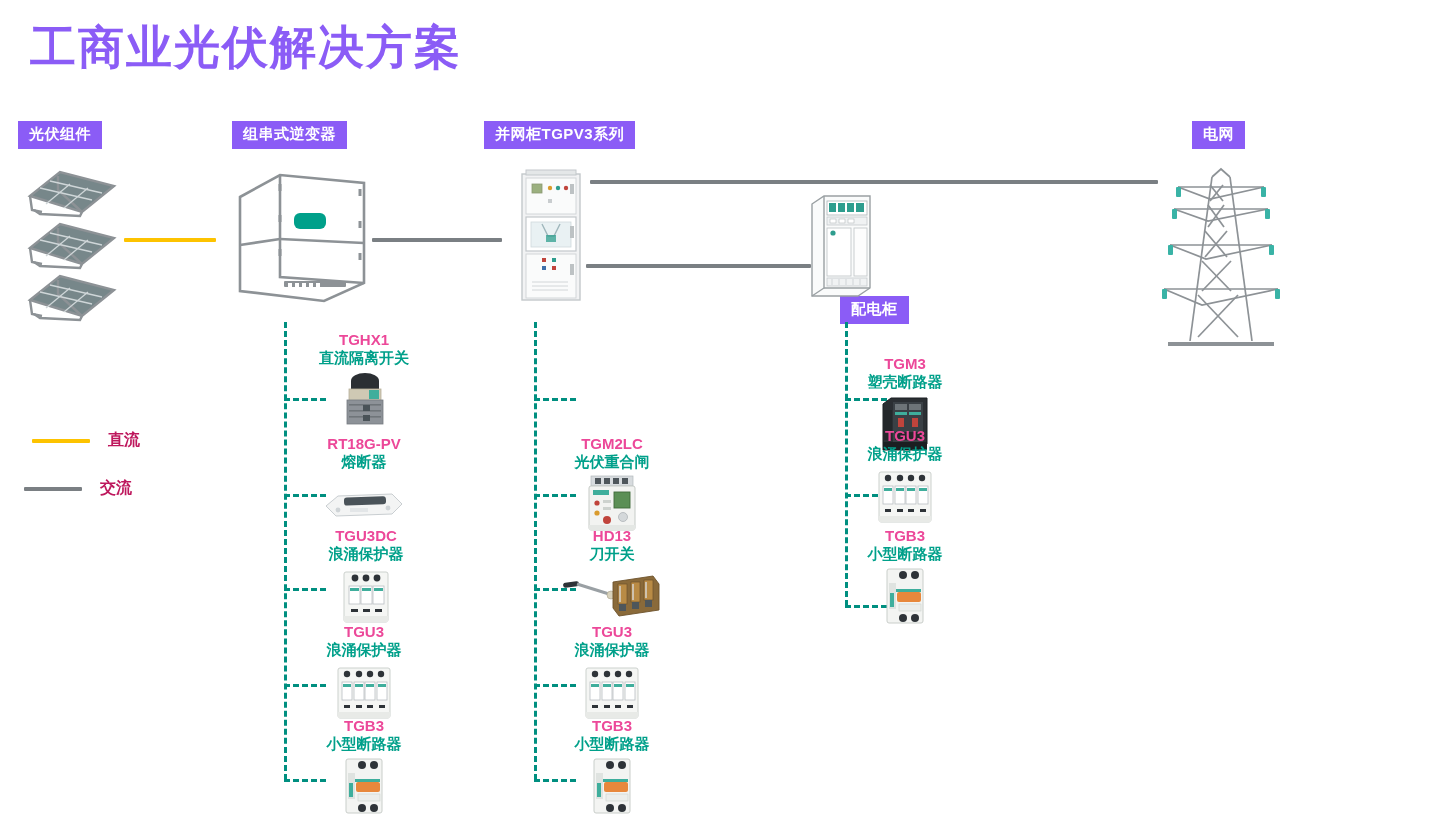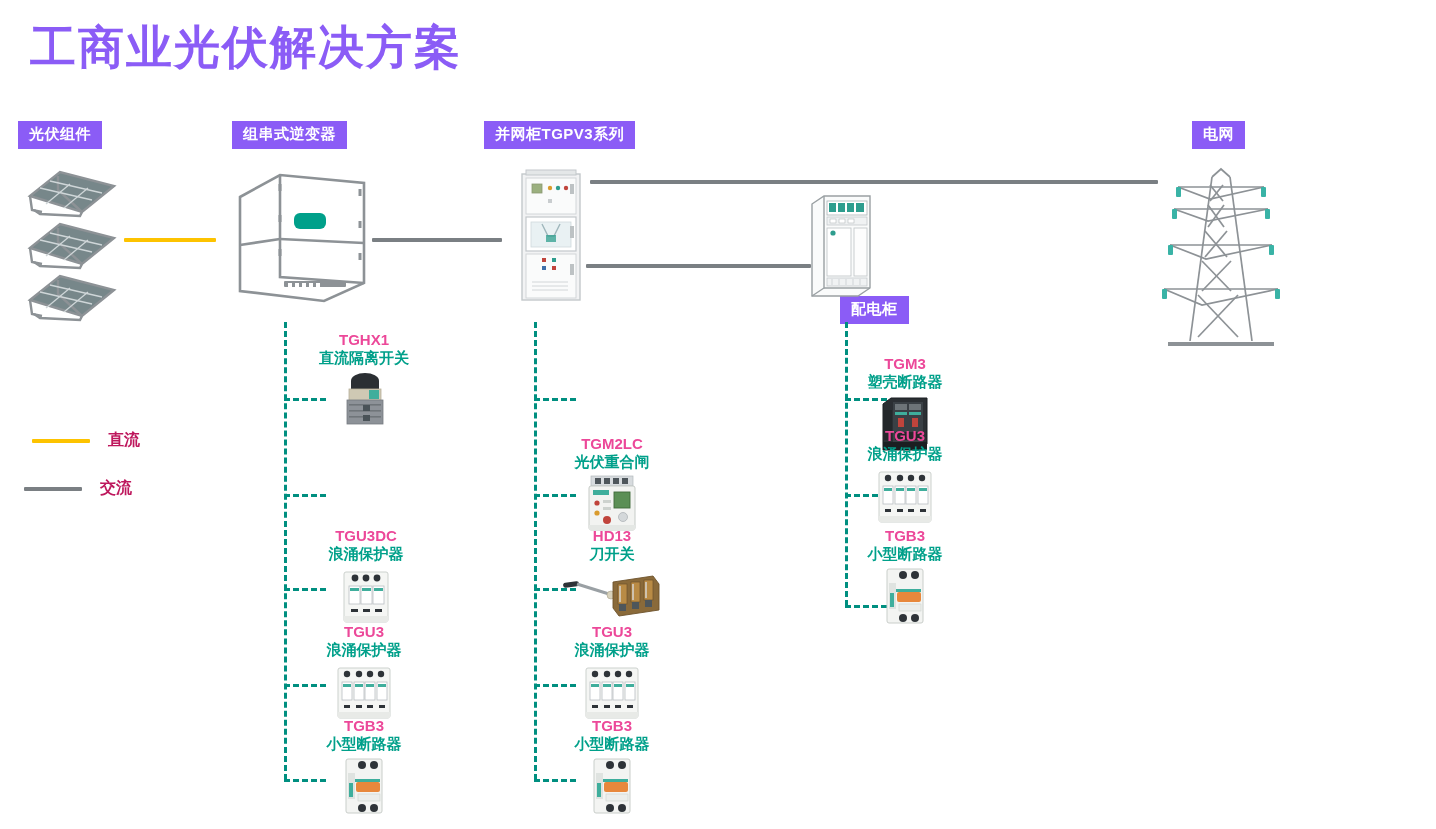--- a/index.html
+++ b/index.html
@@ -297,20 +297,33 @@
           <rect x="14" y="35" width="32" height="1.6"></rect>
           <rect x="14" y="41" width="32" height="1.6"></rect>
           <rect x="14" y="47" width="32" height="1.6"></rect>
         </g>
         <rect x="28" y="36" width="7" height="6" fill="#4a5358"></rect>
         <rect x="28" y="46" width="7" height="6" fill="#4a5358"></rect>
       </svg>
     </div>
   </div>
 
+  <div class="abs prod" style="left:274px;top:435px;">
+    <div class="prod-code">RT18G-PV</div>
+    <div class="prod-name">熔断器</div>
+    <div class="prod-img">
+      <svg width="84" height="34" viewBox="0 0 84 34">
+        <polygon points="4,20 16,10 70,8 80,18 70,28 14,30" fill="#f3f4f4" stroke="#c9ced1" stroke-width="1"></polygon>
+        <rect x="22" y="11" width="42" height="8" rx="3" fill="#4a5359" transform="rotate(-2 42 15)"></rect>
+        <circle cx="16" cy="24" r="2.4" fill="#cfd4d7"></circle>
+        <circle cx="66" cy="22" r="2.4" fill="#cfd4d7"></circle>
+        <rect x="28" y="22" width="18" height="4" fill="#e3e6e8"></rect>
+      </svg>
+    </div>
+  </div>
 
   <div class="abs prod" style="left:276px;top:527px;">
     <div class="prod-code">TGU3DC</div>
     <div class="prod-name">浪涌保护器</div>
     <div class="prod-img">
       <svg width="56" height="62" viewBox="0 0 56 62">
         <rect x="6" y="8" width="44" height="50" rx="2" fill="#f5f6f4" stroke="#ccd1cd" stroke-width="1"></rect>
         <g fill="#2e3338">
           <circle cx="17" cy="14" r="3.4"></circle>
             <circle cx="28" cy="14" r="3.4"></circle>

